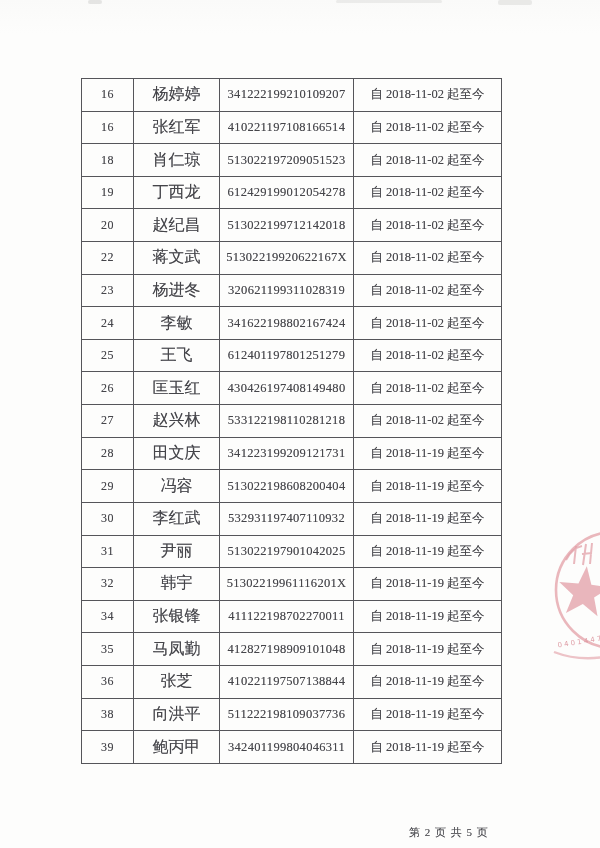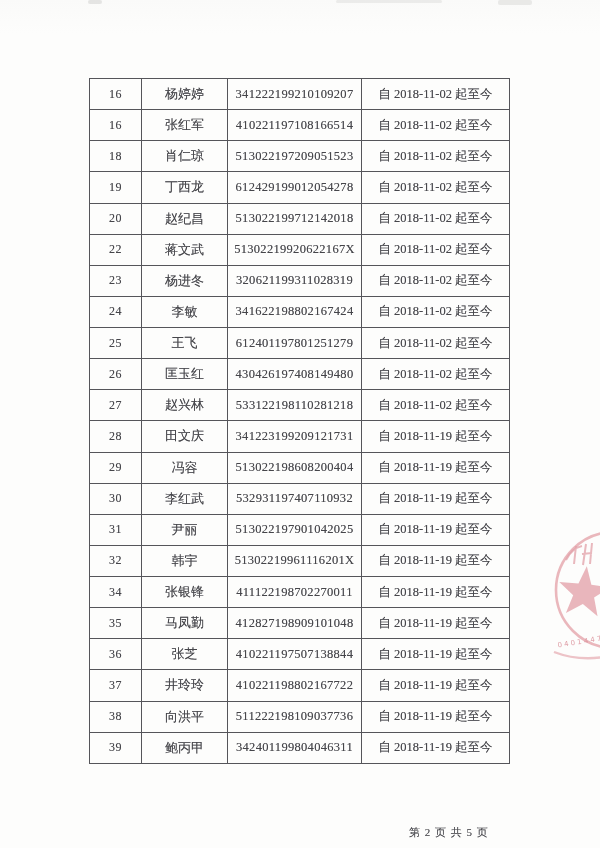--- a/index.html
+++ b/index.html
@@ -14,38 +14,38 @@
     position:absolute;inset:0;
     background:linear-gradient(180deg,#fafaf9 0%,#fdfdfc 4%,#fdfdfc 100%);
   }
   
   .artifact{position:absolute;background:#c9c9c7;opacity:.45;border-radius:2px;}
   .a1{left:88px;top:0;width:14px;height:4px;}
   .a2{left:336px;top:0;width:106px;height:3px;opacity:.3;}
   .a3{left:498px;top:0;width:34px;height:5px;opacity:.35;}
 
   
-  .table-wrap{position:absolute;left:89px;top:78px;}
+  .table-wrap{position:absolute;left:81px;top:78px;}
   table.roster{
     border-collapse:collapse;
     table-layout:fixed;
     width:416px;height:686px;
   }
   table.roster td{
     border:1px solid #55555a;
     padding:0;
     text-align:center;
     vertical-align:middle;
     color:#45454a;
     text-shadow:0 0 .6px rgba(90,90,95,.55);
     white-space:nowrap;
     overflow:hidden;
   }
   .c-no{width:51px;font-size:12px;letter-spacing:.5px;}
-  .c-name{width:85px;font-size:13px;}
+  .c-name{width:85px;font-size:16px;}
   .c-id{width:133px;font-size:12.5px;letter-spacing:.3px;}
   .c-period{width:147px;font-size:12.5px;}
 
   
   .footer{
     position:absolute;left:409px;top:792px;
     font-size:11px;color:#4a4a4f;
     letter-spacing:1px;
     text-shadow:0 0 .5px rgba(100,100,105,.5);
     margin-top:33px;
@@ -174,26 +174,20 @@
             <td class="c-id">412827198909101048</td>
             <td class="c-period">自 2018-11-19 起至今</td>
           </tr>
           <tr>
             <td class="c-no">36</td>
             <td class="c-name">张芝</td>
             <td class="c-id">410221197507138844</td>
             <td class="c-period">自 2018-11-19 起至今</td>
           </tr>
           <tr>
-            <td class="c-no">37</td>
-            <td class="c-name">井玲玲</td>
-            <td class="c-id">410221198802167722</td>
-            <td class="c-period">自 2018-11-19 起至今</td>
-          </tr>
-          <tr>
             <td class="c-no">38</td>
             <td class="c-name">向洪平</td>
             <td class="c-id">511222198109037736</td>
             <td class="c-period">自 2018-11-19 起至今</td>
           </tr>
           <tr>
             <td class="c-no">39</td>
             <td class="c-name">鲍丙甲</td>
             <td class="c-id">342401199804046311</td>
             <td class="c-period">自 2018-11-19 起至今</td>

